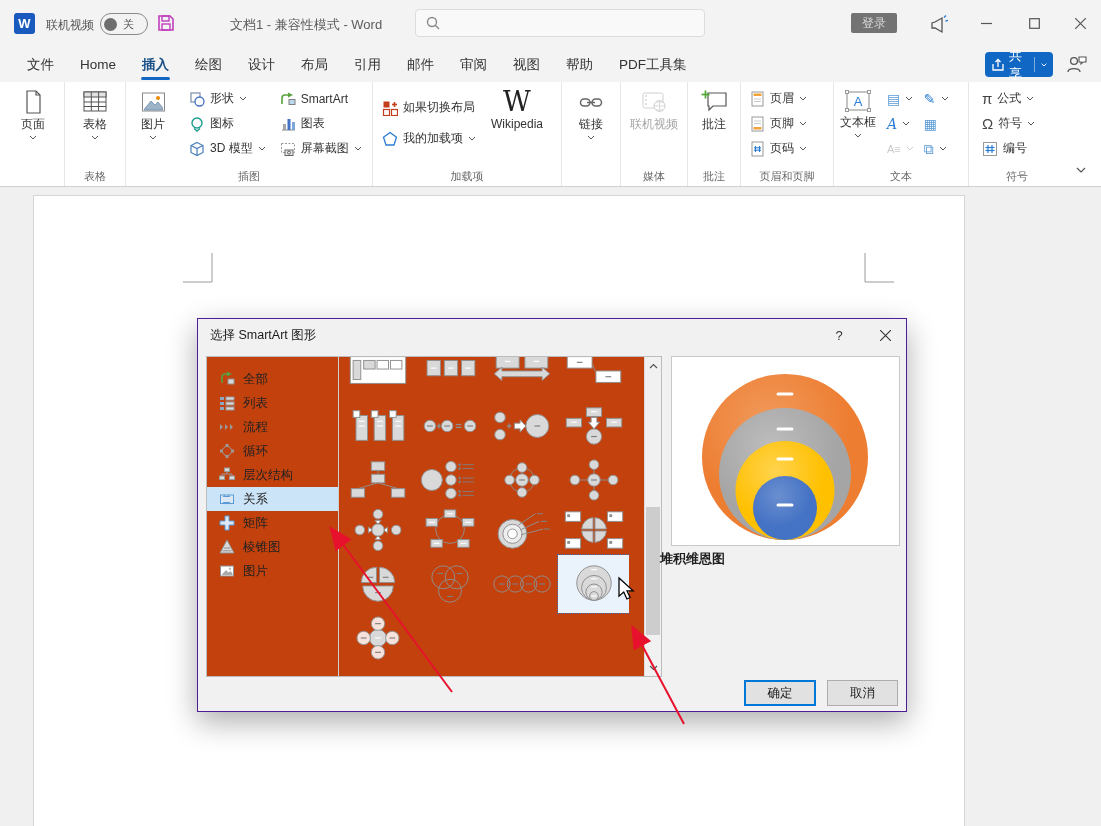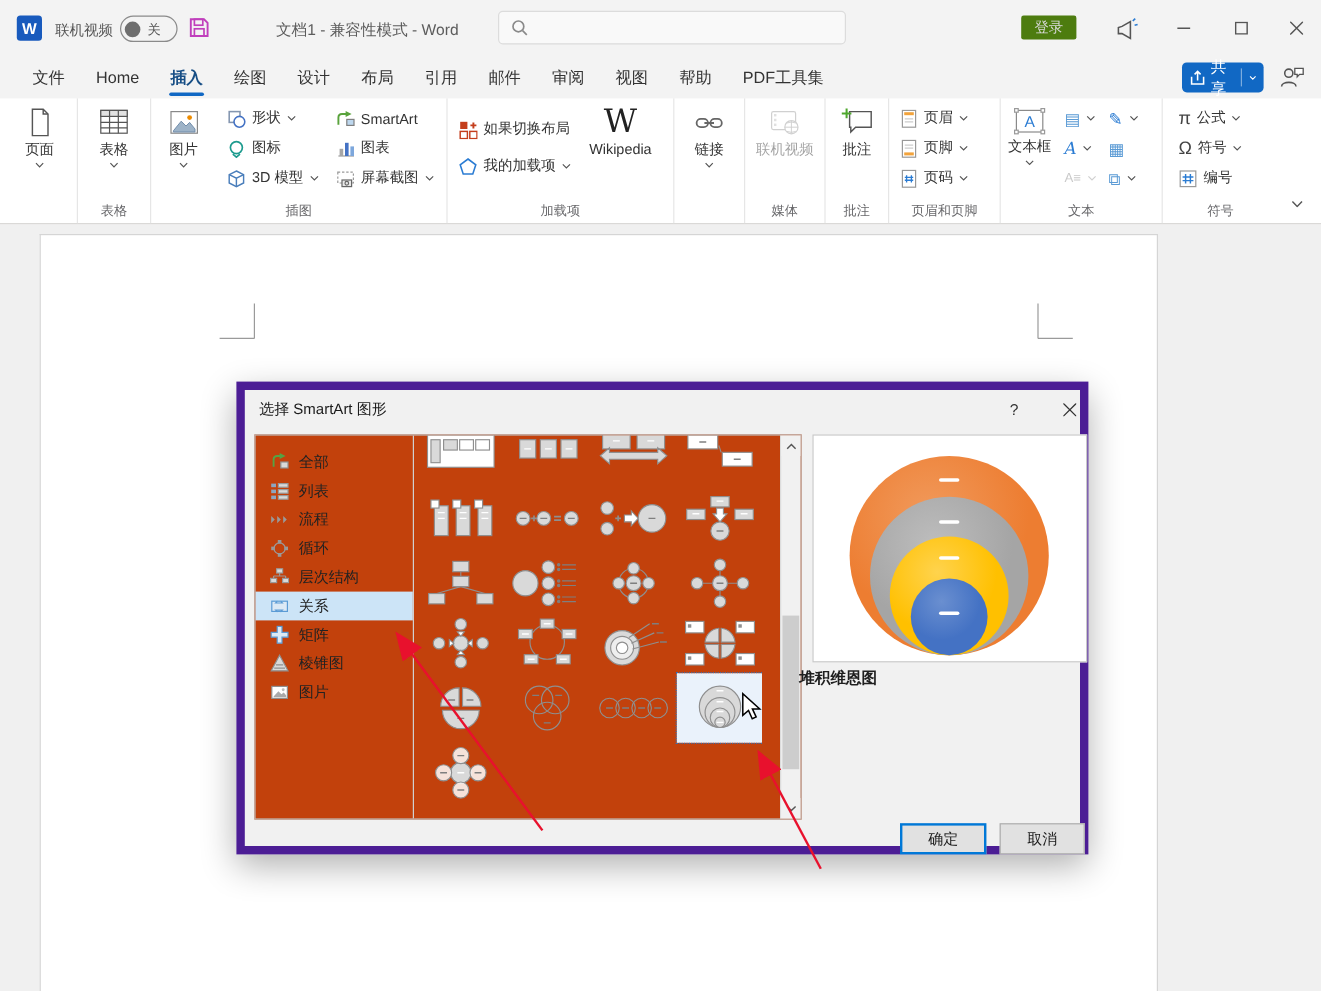--- a/index.html
+++ b/index.html
@@ -17,21 +17,21 @@
   .autosave-toggle{left:100px;top:13px;width:46px;height:20px;border:1px solid #8a8a8a;border-radius:11px;
                    display:flex;align-items:center;background:#f3f3f3;}
   .autosave-knob{width:13px;height:13px;border-radius:50%;background:#6e6e6e;margin-left:3px;}
   .autosave-state{font-size:11px;color:#555;margin-left:6px;}
   .doc-title{left:230px;top:16px;font-size:13px;color:#5c5c5c;white-space:nowrap;}
   .searchbox{left:415px;top:9px;width:290px;height:28px;background:#f9f9f9;border:1px solid #dcdcdc;
              border-radius:4px;display:flex;align-items:center;padding:0 10px;box-sizing:border-box;gap:8px;}
   .searchbox input{border:none;outline:none;background:transparent;font-size:13px;color:#444;width:100%;
                    font-family:inherit;}
   .searchbox input::placeholder{color:#8a8a8a;}
-  .login-btn{left:851px;top:13px;width:46px;height:20px;background:#4d7c0f;border-radius:2px;
+  .login-btn{left:851px;top:13px;width:46px;height:20px;background:#737373;border-radius:2px;
              color:#d9d9d9;font-size:12px;display:flex;align-items:center;justify-content:center;}
   .fb-icon{left:928px;top:13px;}
   .winctl{top:0;width:46px;height:47px;display:flex;align-items:center;justify-content:center;color:#555;}
 
   
   .tabrow{left:0;top:47px;width:1101px;height:35px;background:#f3f3f3;display:flex;align-items:flex-start;
           padding-left:14px;box-sizing:border-box;gap:0;}
   .tab{position:relative;padding:0 13px;height:35px;display:flex;align-items:center;font-size:13.5px;color:#333;}
   .tab.active{color:#174e85;font-weight:bold;}
   .tab.active::after{content:"";position:absolute;left:12px;right:12px;bottom:2px;height:3px;background:#1168c4;border-radius:2px;}
@@ -56,21 +56,21 @@
   .wikiw{font-family:"DejaVu Serif","Liberation Serif",serif;font-size:27px;color:#222;line-height:26px;}
   .collapse-chev{left:1068px;top:160px;width:26px;height:20px;display:flex;align-items:center;justify-content:center;}
 
   
   .docarea{left:0;top:187px;width:1101px;height:639px;background:#f0f0f0;}
   .page{left:33px;top:8px;width:932px;height:631px;background:#fff;border:1px solid #d5d5d5;border-bottom:none;box-sizing:border-box;}
   .cropmark{stroke:#9a9a9a;stroke-width:1;}
   .pilcrow{left:208px;top:283px;font-size:12px;color:#707070;}
 
   
-  .dialog{left:197px;top:318px;width:710px;height:394px;background:#f1f1f1;border:7px solid #4c1d95;
+  .dialog{left:197px;top:318px;width:710px;height:394px;background:#f1f1f1;border:1px solid #4c1d95;
           box-shadow:0 10px 28px rgba(0,0,0,.32);box-sizing:border-box;z-index:40;}
   .dlg-title{left:12px;top:8px;font-size:12.5px;color:#1a1a1a;}
   .dlg-help{left:630px;top:5px;width:22px;height:22px;display:flex;align-items:center;justify-content:center;
             font-size:13px;color:#333;}
   .dlg-close{left:672px;top:5px;width:30px;height:22px;display:flex;align-items:center;justify-content:center;color:#333;}
   .listgal{left:8px;top:37px;width:456px;height:321px;background:#c2410c;border:1px solid #bcbcbc;box-sizing:border-box;}
   .cats{position:absolute;left:0;top:0;width:132px;height:100%;border-right:1px solid #d0d0d0;padding-top:10px;box-sizing:border-box;}
   .catrow{display:flex;align-items:center;gap:8px;height:24px;padding-left:12px;font-size:12.5px;color:#222;}
   .catrow.sel{background:#cce4f7;}
   .galview{position:absolute;left:132px;top:0;width:290px;height:100%;overflow:hidden;}

